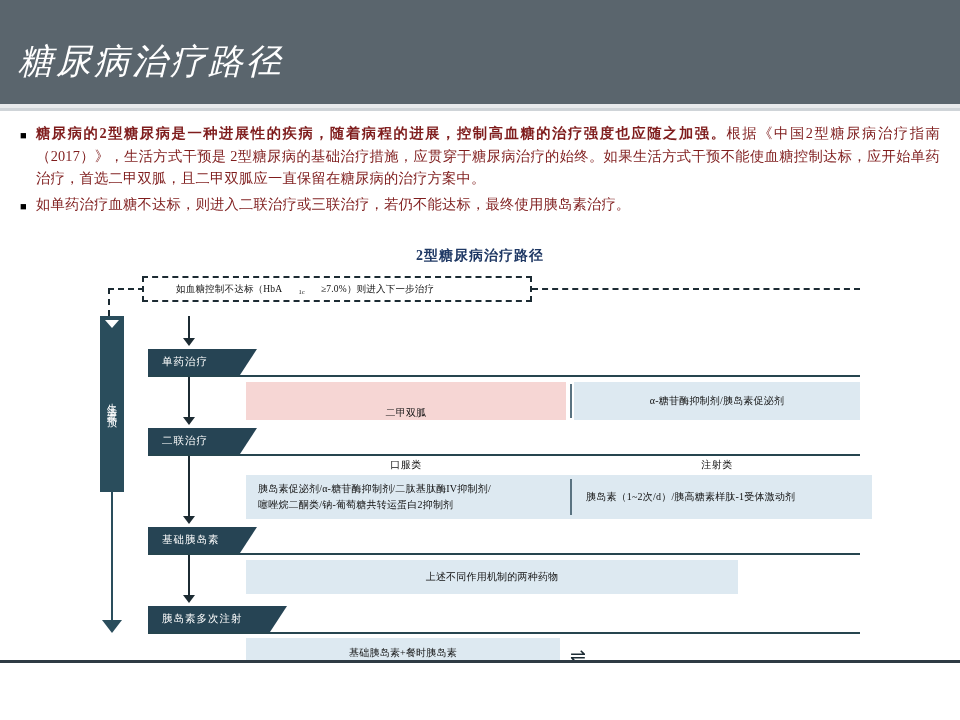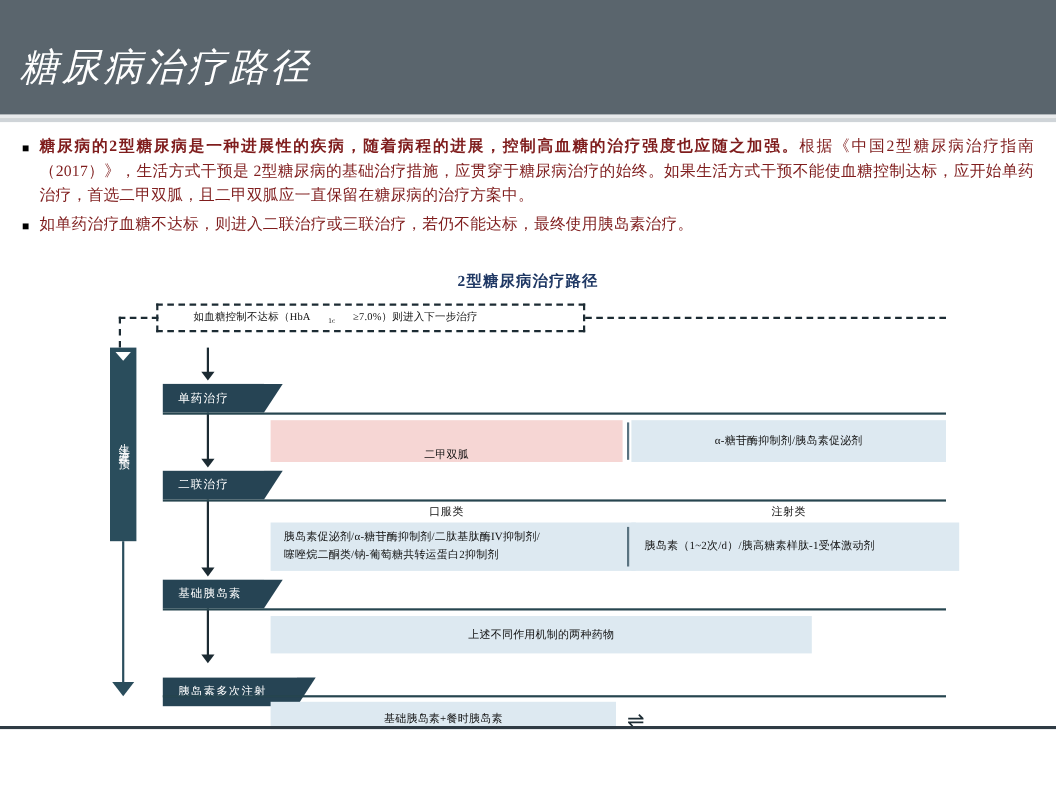--- a/index.html
+++ b/index.html
@@ -263,21 +263,21 @@
   <div class="stage" style="left:48px;top:255px;width:92px;">
     <span>基础胰岛素</span>
   </div>
   <div class="stage-rule" style="left:48px;top:281px;width:712px;"></div>
   <div class="plus-label" style="left:175px;top:261px;">二甲双胍+</div>
 
   <div class="band band-blue" style="left:146px;top:288px;width:492px;height:34px;">
     <span>上述不同作用机制的两种药物</span>
   </div>
 
-  <div class="stage" style="left:48px;top:344px;width:122px;">
+  <div class="stage" style="left:48px;top:334px;width:122px;">
     <span>胰岛素多次注射</span>
   </div>
   <div class="stage-rule" style="left:48px;top:360px;width:712px;"></div>
   <div class="plus-label" style="left:205px;top:340px;">二甲双胍+</div>
 
   <div class="band band-blue" style="left:146px;top:366px;width:314px;height:30px;">
     <span>基础胰岛素+餐时胰岛素</span>
   </div>
   <div class="eq-arrow" style="left:470px;top:374px;">⇌</div>
 

